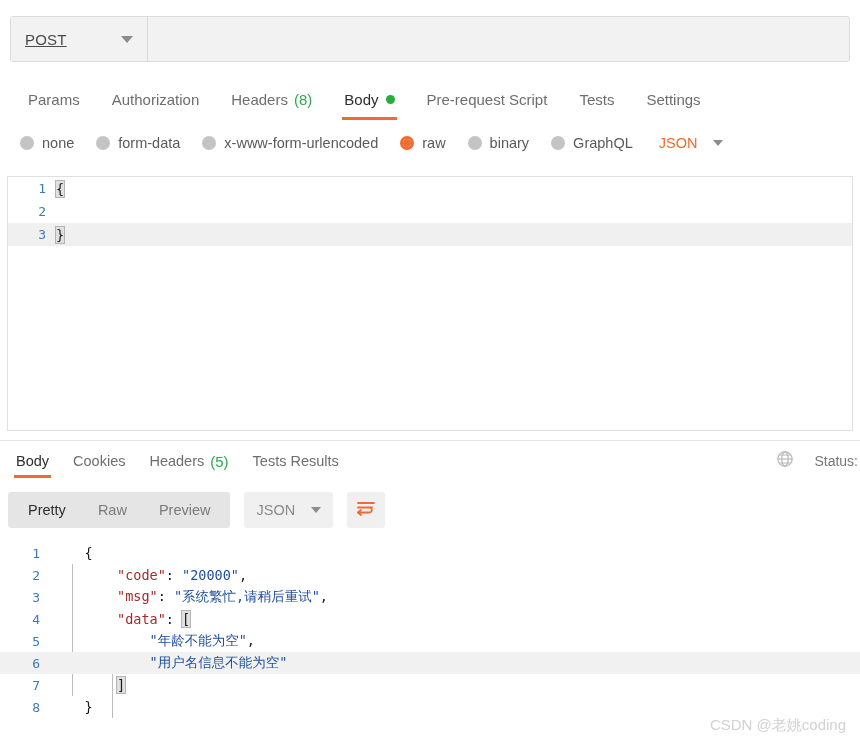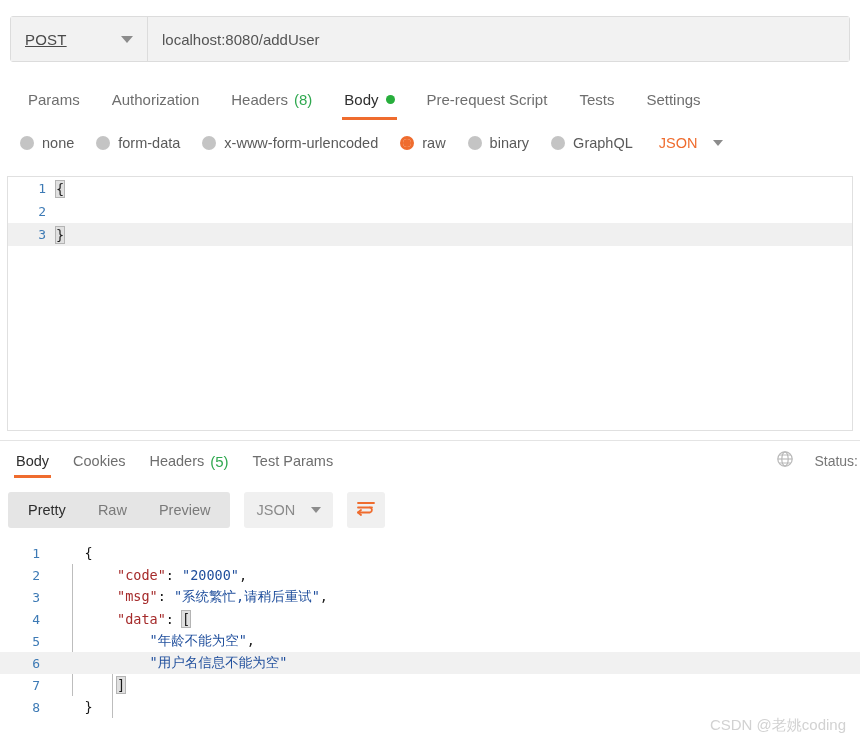--- a/index.html
+++ b/index.html
@@ -259,21 +259,20 @@
   }
 </style>
 </head>
 <body>
 
 <div class="urlbar">
   <div class="method-select">
     <span class="method-label">POST</span>
     <span class="caret-down"></span>
   </div>
-  <div class="url-input">localhost:8080/addUser</div>
 </div>
 
 <div class="req-tabs" id="req-tabs">
     <div class="rtab">
       <span>Params</span>
     </div>
     <div class="rtab">
       <span>Authorization</span>
     </div>
     <div class="rtab">
@@ -348,21 +347,21 @@
       <span>Body</span>
     </div>
     <div class="restab">
       <span>Cookies</span>
     </div>
     <div class="restab">
       <span>Headers</span>
       <span class="badge-count">(5)</span>
     </div>
     <div class="restab">
-      <span>Test Params</span>
+      <span>Tests Results</span>
     </div>
   </div>
 <div class="res-right">
   <span class="globe-icon">
     <svg width="18" height="18" viewBox="0 0 18 18">
       <circle cx="9" cy="9" r="7.2" fill="none" stroke="#8a8a8a" stroke-width="1.2"></circle>
       <ellipse cx="9" cy="9" rx="3.2" ry="7.2" fill="none" stroke="#8a8a8a" stroke-width="1.2"></ellipse>
       <line x1="1.8" y1="9" x2="16.2" y2="9" stroke="#8a8a8a" stroke-width="1.2"></line>
       <line x1="3" y1="5" x2="15" y2="5" stroke="#8a8a8a" stroke-width="1"></line>
       <line x1="3" y1="13" x2="15" y2="13" stroke="#8a8a8a" stroke-width="1"></line>

